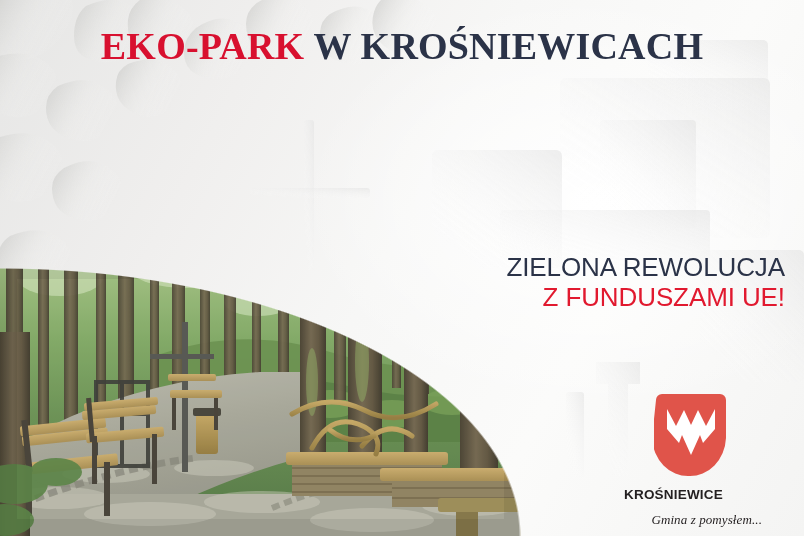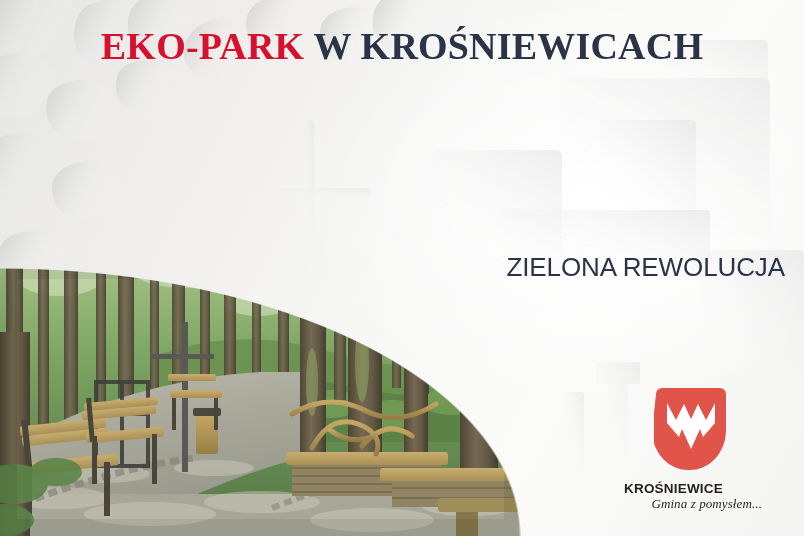--- a/index.html
+++ b/index.html
@@ -55,35 +55,35 @@
     position:absolute;left:0;bottom:0;
     width:521px;height:274px;
     z-index:4;
     -webkit-mask-image:radial-gradient(ellipse 521px 268px at 0% 100%, #000 99.6%, transparent 100%);
             mask-image:radial-gradient(ellipse 521px 268px at 0% 100%, #000 99.6%, transparent 100%);
   }
   .photo svg{display:block;width:521px;height:274px;}
 
   
   .logo{
-    position:absolute;right:38px;bottom:24px;
+    position:absolute;right:38px;bottom:8px;
     width:150px;
     text-align:center;
     z-index:7;
   }
   .logo .crest{width:74px;height:86px;margin:0 auto;display:block;}
   .logo .name{
     margin-top:9px;
     font-size:13.5px;font-weight:700;color:#231f20;
     letter-spacing:.2px;text-align:left;padding-left:8px;
   }
   .logo .motto{
     font-family:"Liberation Serif","DejaVu Serif",serif;
     font-style:italic;font-size:13px;color:#231f20;
-    text-align:right;padding-right:4px;margin-top:0;
+    text-align:right;padding-right:4px;margin-top:10px;
     letter-spacing:.1px;
   }
 </style>
 </head>
 <body>
 
 <div id="poster">
 
   <div class="bg-base"></div>
 
@@ -133,20 +133,21 @@
       </g>
     </svg>
   </div>
 
   <div class="title">
     <span class="eko">EKO-PARK</span><span class="rest"> W KROŚNIEWICACH</span>
   </div>
 
   <div class="tagline">
     <span class="l1">ZIELONA REWOLUCJA</span>
+    <span class="l2">Z FUNDUSZAMI UE!</span>
   </div>
 
   <div class="photo">
     <svg viewBox="0 0 521 274" preserveAspectRatio="none" aria-hidden="true">
       <defs>
         <linearGradient id="canopy" x1="0" y1="0" x2="0" y2="1">
           <stop offset="0" stop-color="#9fbf7e"></stop>
           <stop offset=".28" stop-color="#7aa45e"></stop>
           <stop offset=".62" stop-color="#5c8547"></stop>
           <stop offset="1" stop-color="#476b39"></stop>

